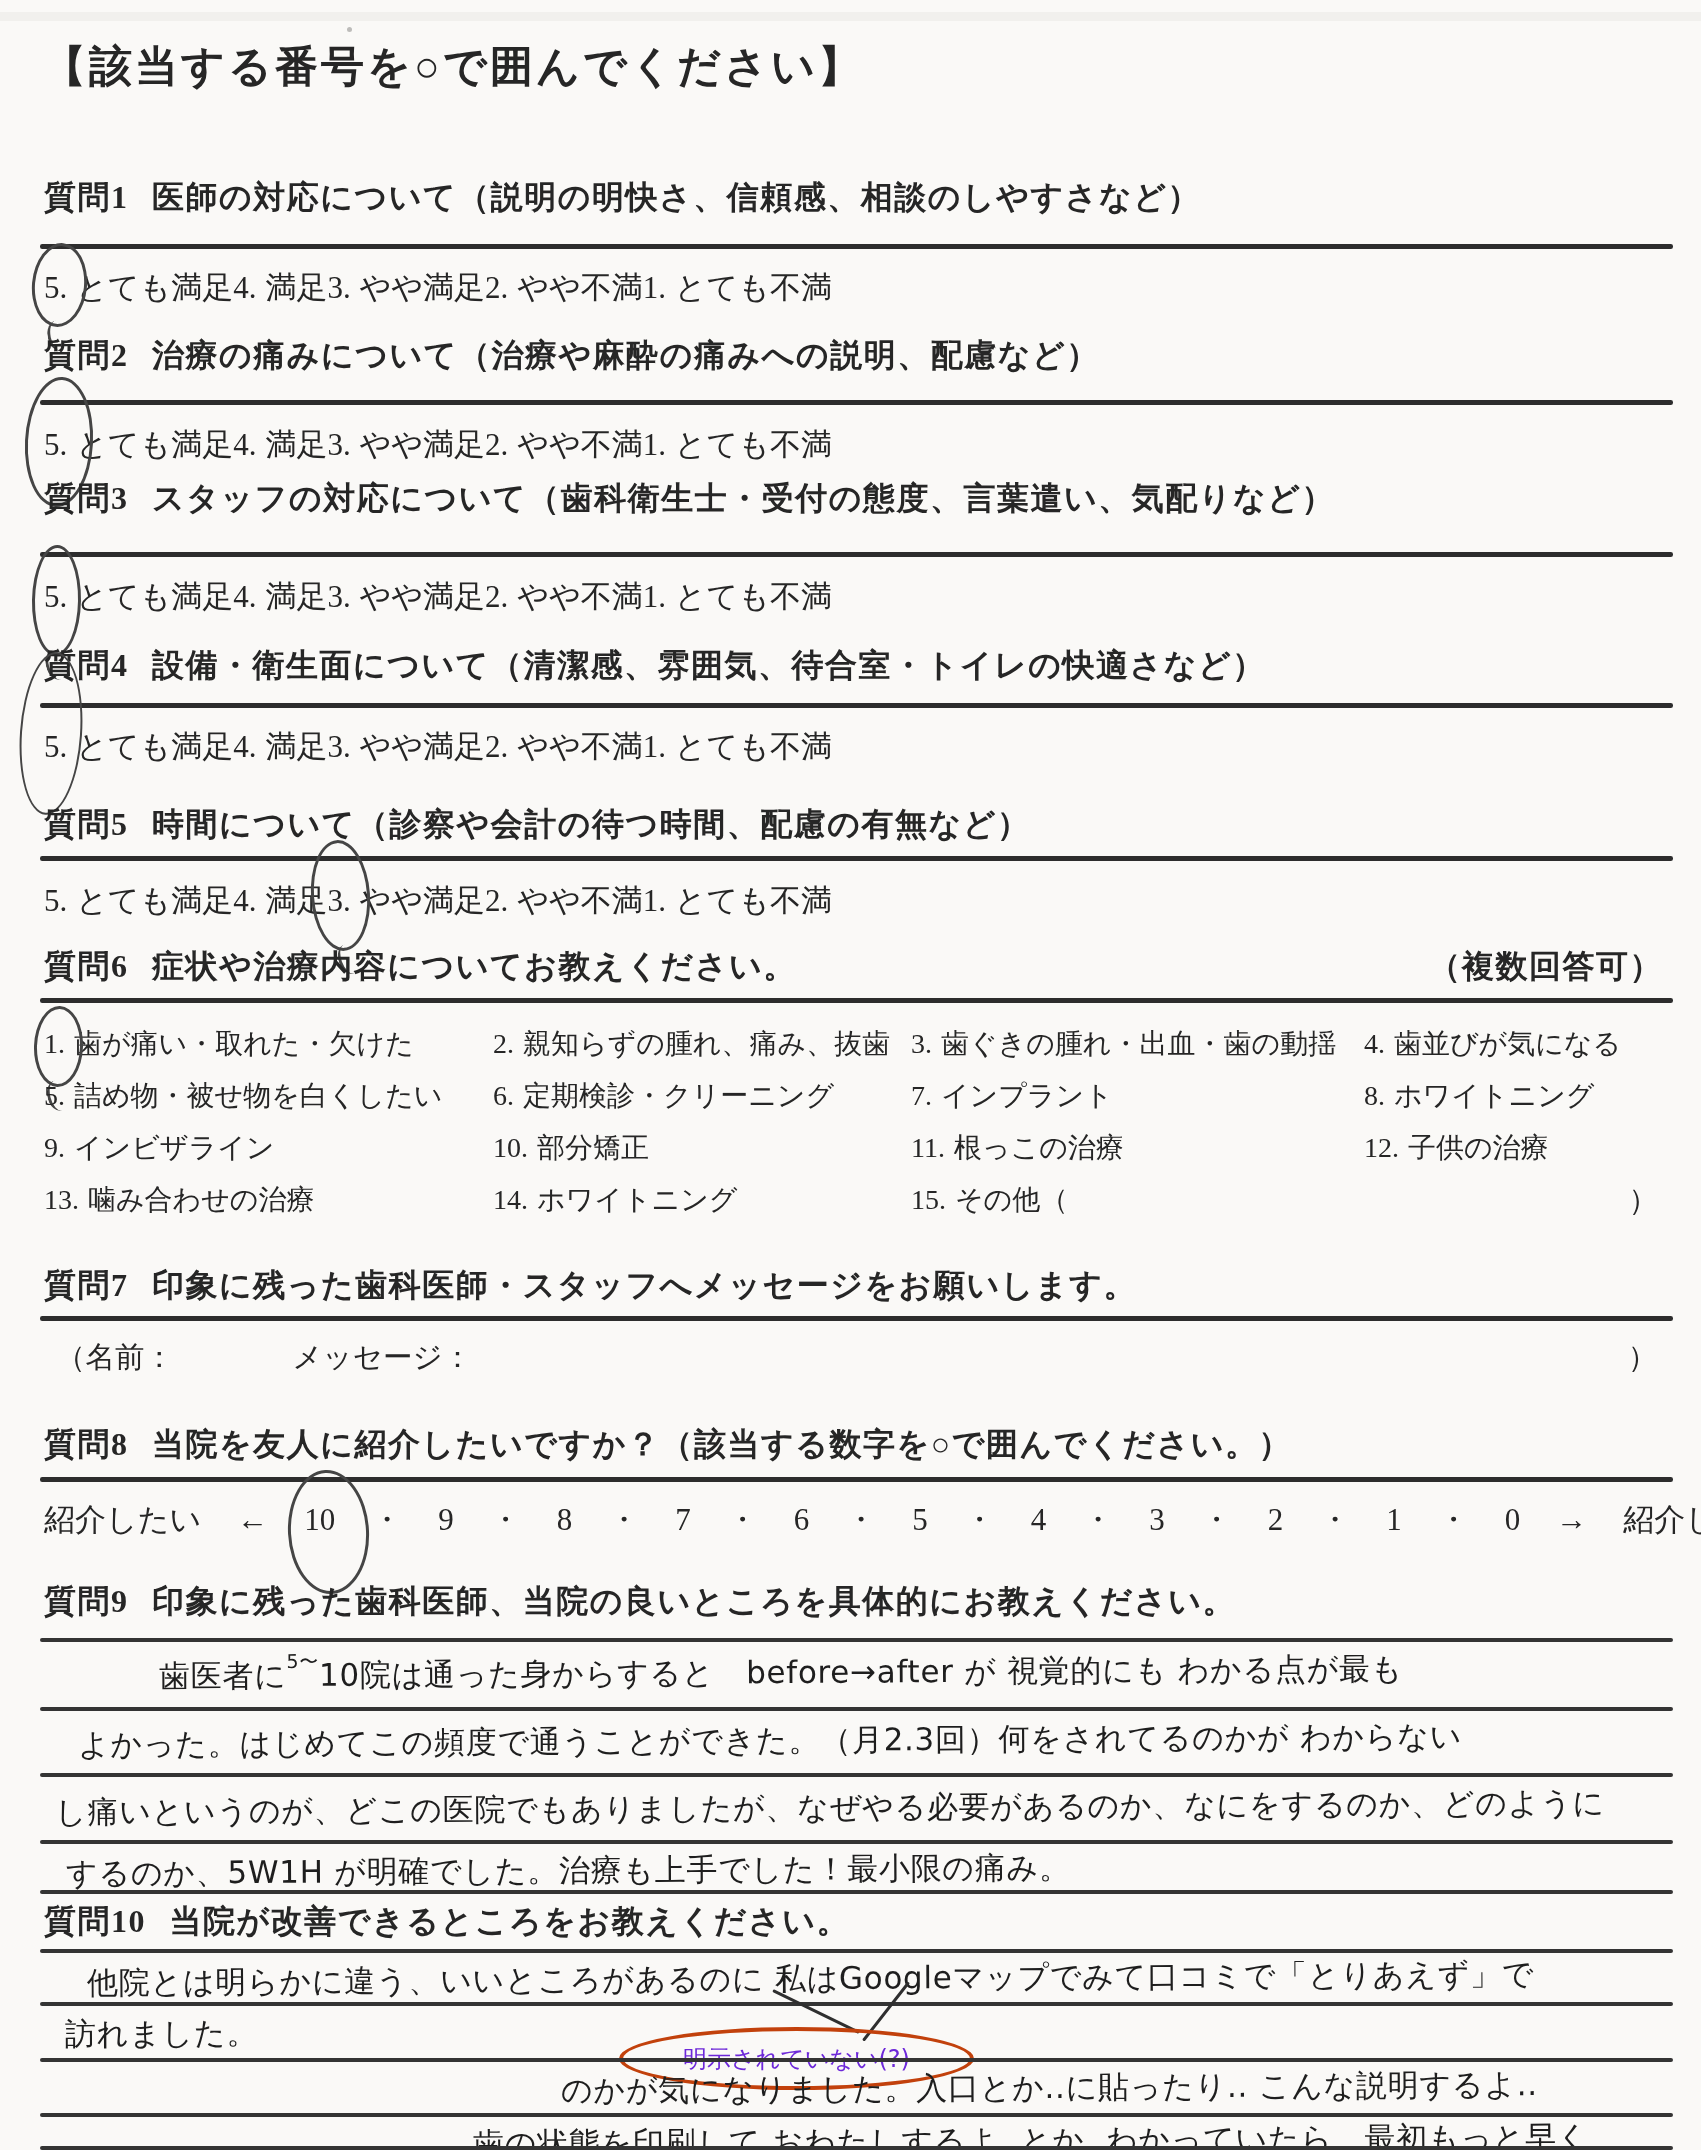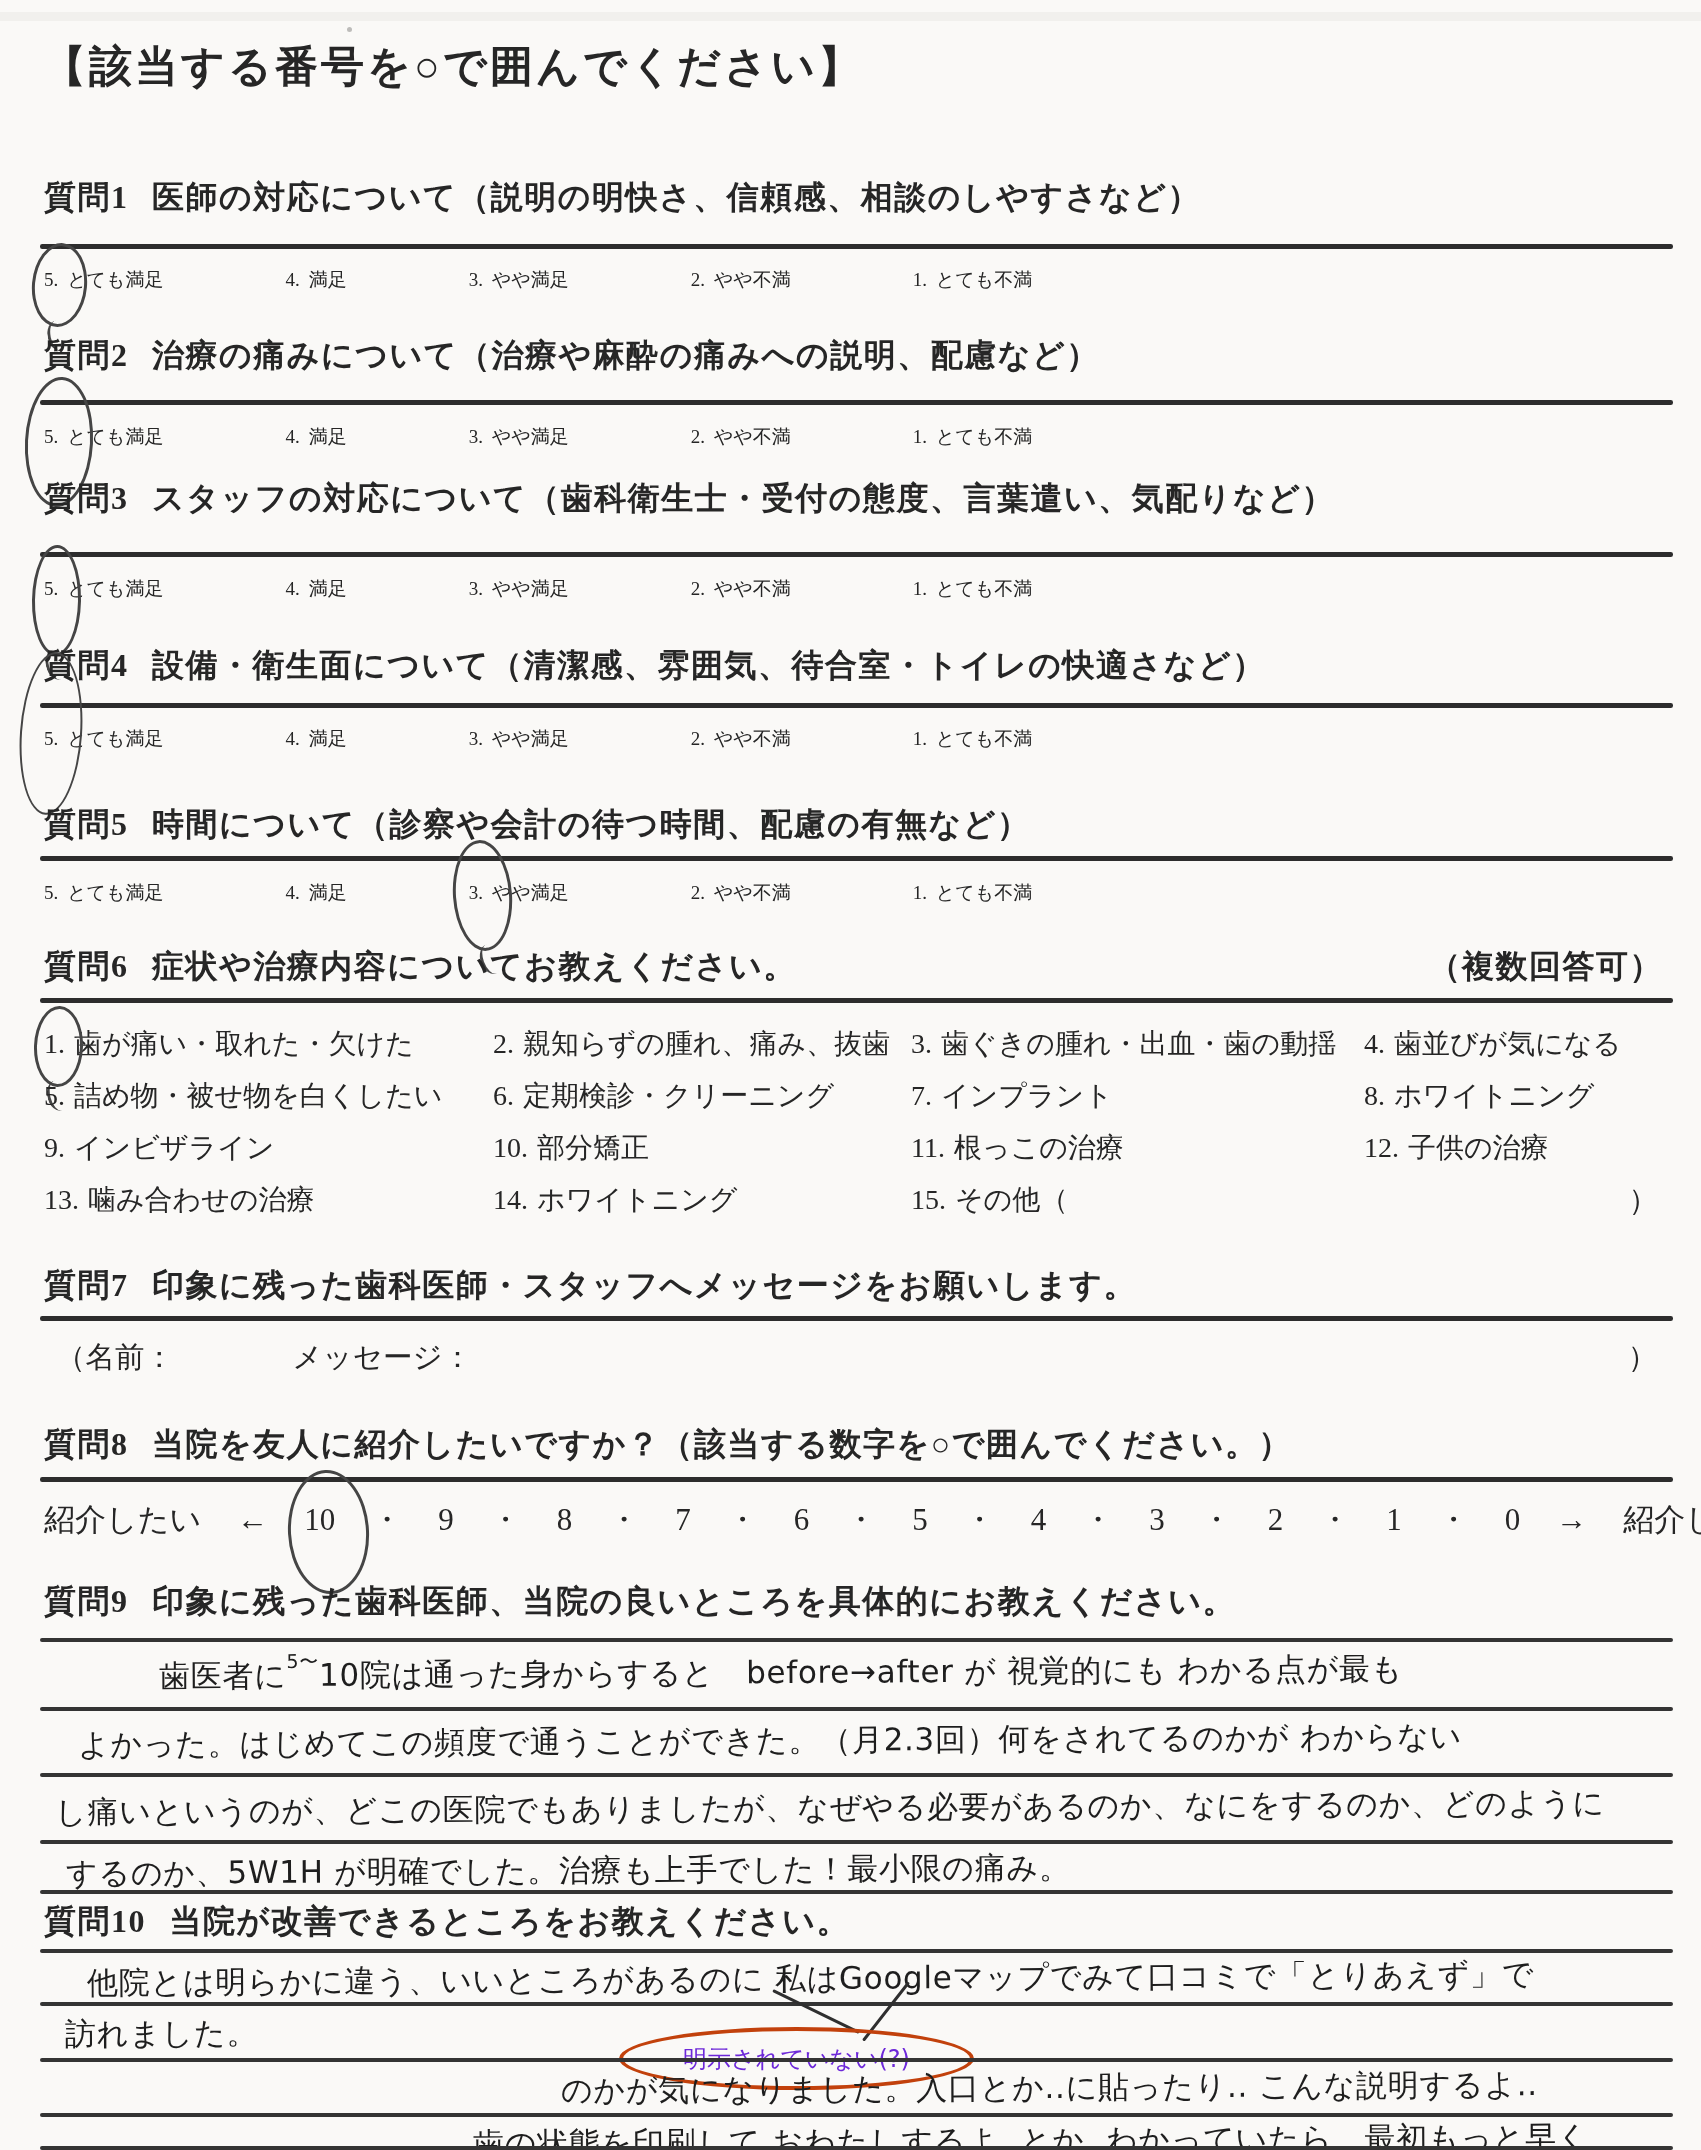--- a/index.html
+++ b/index.html
@@ -14,21 +14,21 @@
   .title { position:absolute; left:43px; top:38px; font-size:43px; font-weight:bold; letter-spacing:3px; white-space:nowrap; }
 
   .block { position:absolute; left:44px; right:32px; }
   .qhead { margin:0; font-size:32px; font-weight:600; letter-spacing:1.5px; white-space:nowrap; }
   .qlabel { margin-right:23.6px; }
 
   .rule { position:absolute; left:40px; right:28px; background:#2d2d2d; border-radius:2.2px; }
   .rule.thick { height:5.2px; }
   .rule.thin  { height:3.7px; background:#343434; }
 
-  .opt-row { position:absolute; left:44px; display:flex; gap:122px; font-size:19px; white-space:nowrap; }
+  .opt-row { position:absolute; left:44px; display:flex; font-size:31px; white-space:nowrap; }
   .opt { position:relative; }
   .num { display:inline-block; margin-right:8.9px; }
 
   .circle { position:absolute; border:3px solid #454545; border-radius:50%; pointer-events:none; }
   .c1 { left:-11.8px; top:-23.6px;  width:49px;  height:78px; transform:rotate(5deg); }
   .c2 { left:-19px; top:-47px;  width:62px;  height:124px; transform:rotate(3deg); }
   .c3 { left:-11.8px; top:-31px;  width:43px;  height:105px; transform:rotate(1deg); }
   .c4 { left:-23.6px; top:-74px; width:58px;  height:159px; transform:rotate(4deg); border-width:2.2px; }
   .c5 { left:-16px; top:-40px;  width:53px;  height:105px; transform:rotate(-4deg); }
   .c6 { left:-10.3px; top:-19px;  width:43px;  height:75px; transform:rotate(2deg); }

